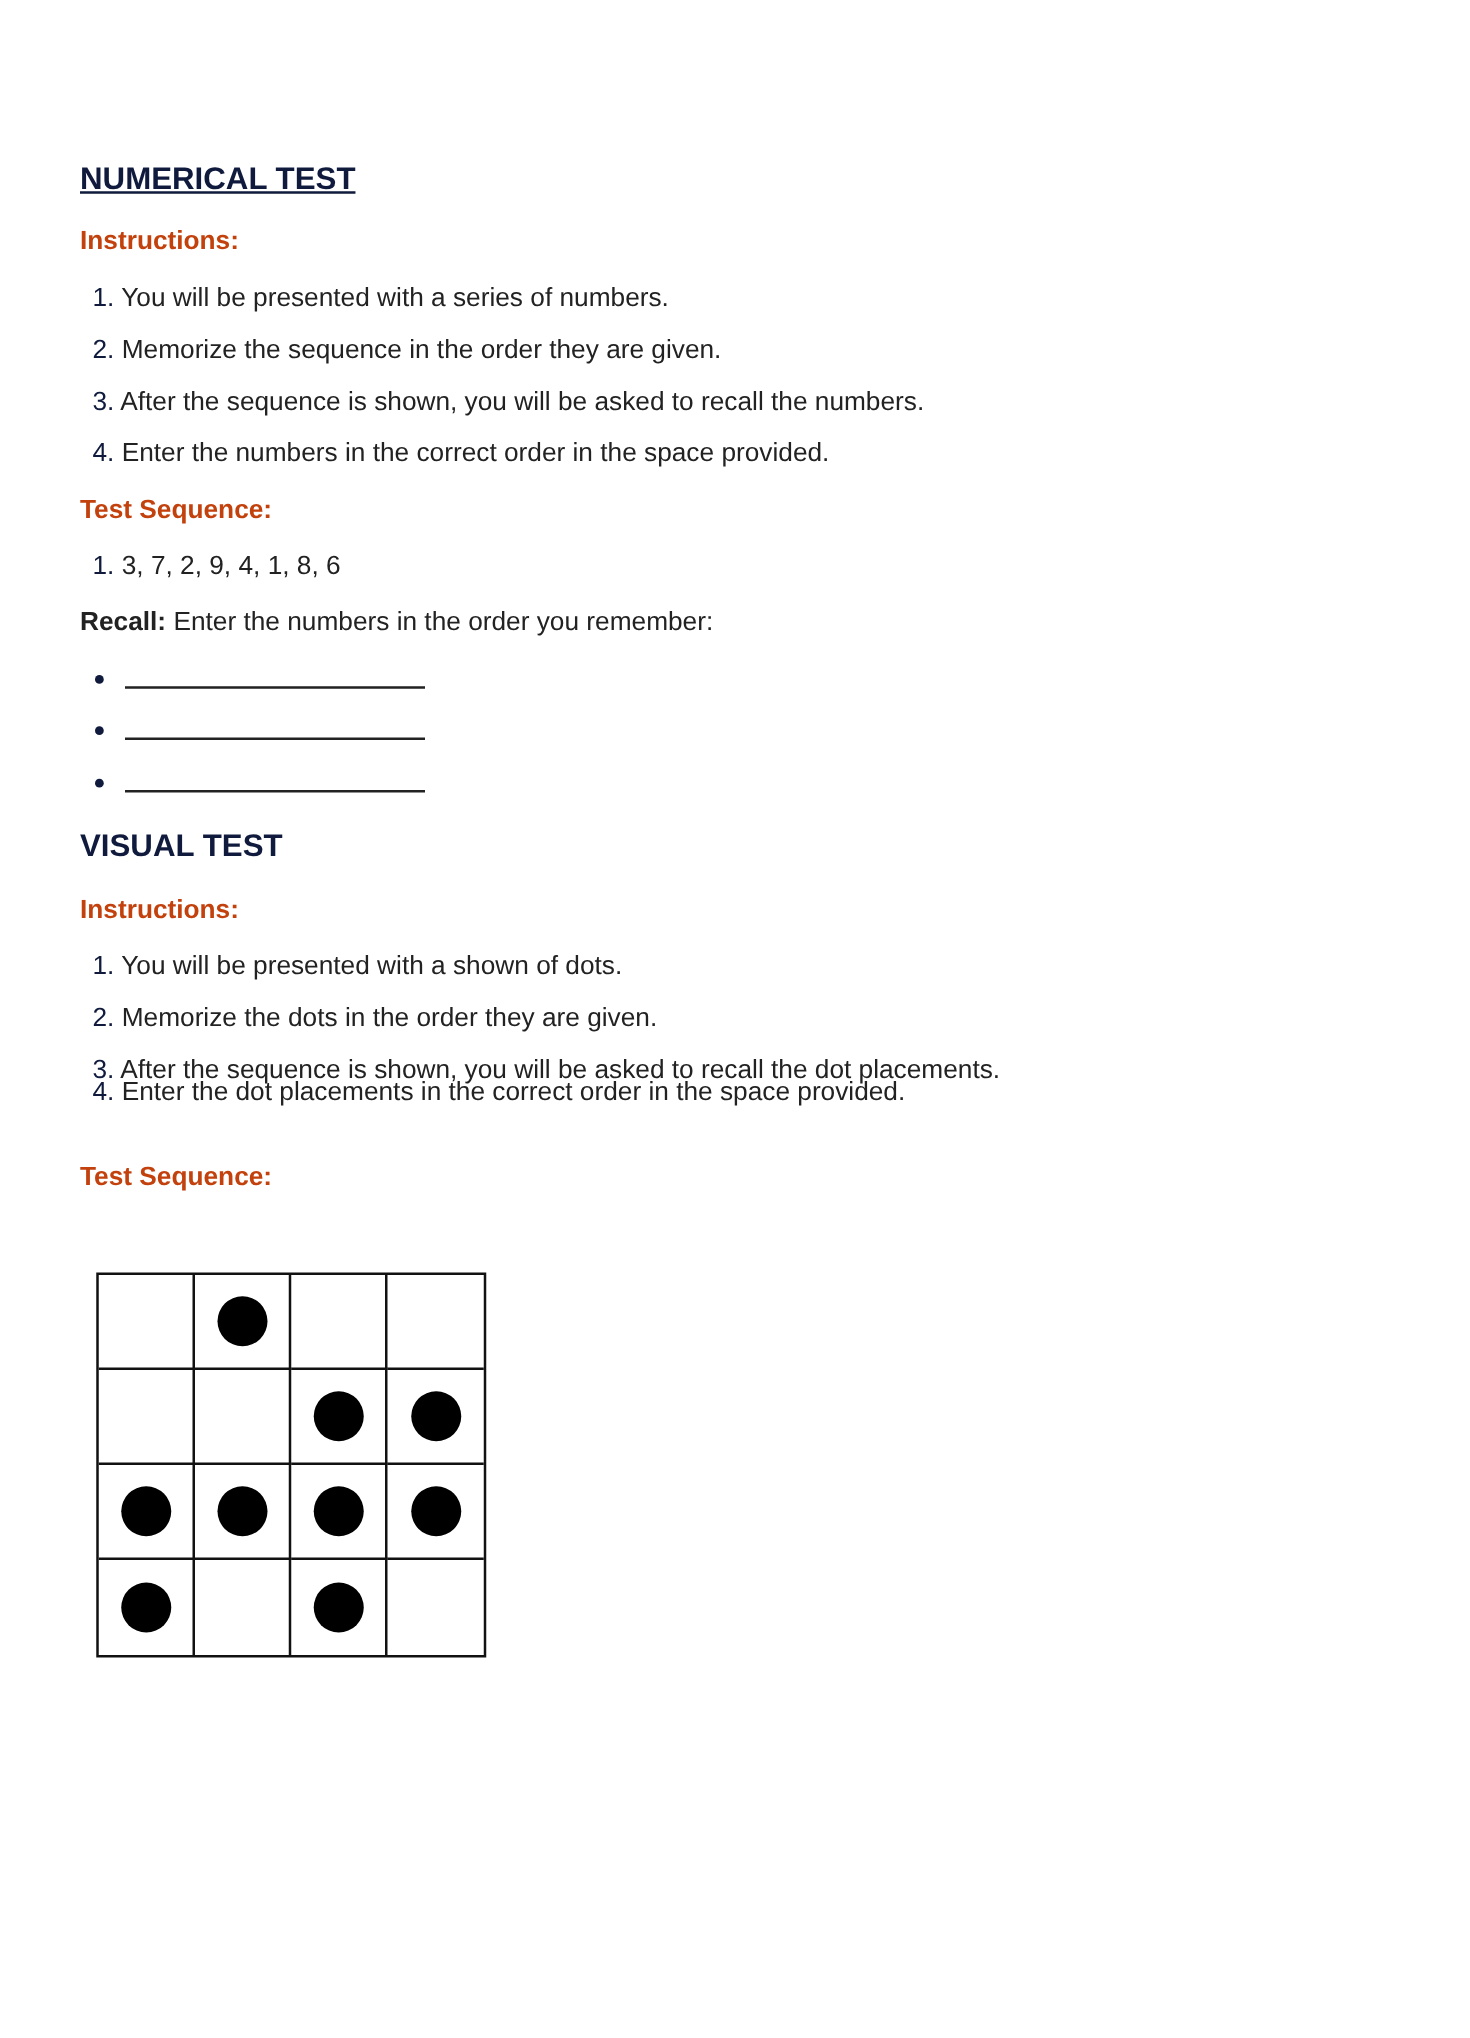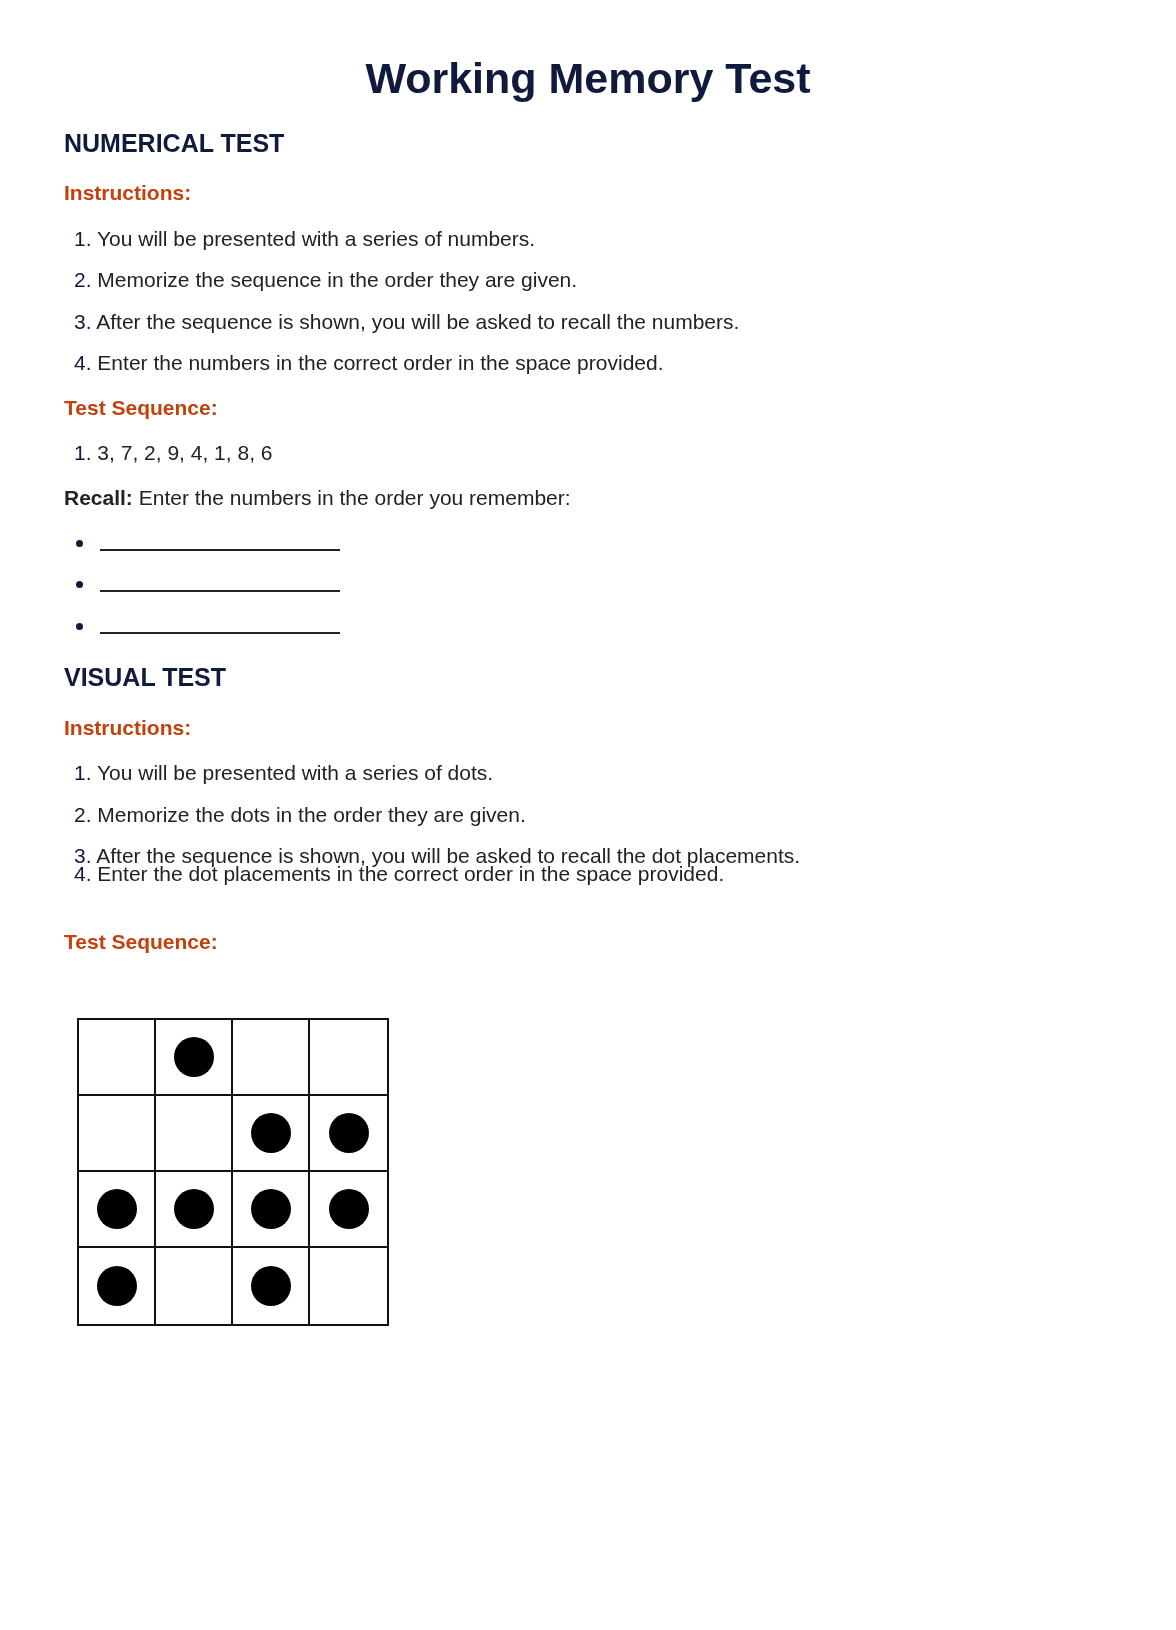--- a/index.html
+++ b/index.html
@@ -130,23 +130,22 @@
       margin-top: -20px;
       border-radius: 50%;
       background: #000000;
     }
   </style>
 </head>
 <body>
 
 <div class="page">
 
-  <h1 class="title">Working Memory Test</h1>
-
-  <h2 class="section-heading" style="top:128px;">NUMERICAL TEST</h2>
+
+  <h2 class="section-heading" style="top:128px;text-decoration:underline;">NUMERICAL TEST</h2>
 
   <h3 class="sub-heading" style="top:180px;">Instructions:</h3>
 
   <div class="ol-item" style="top:226px;text-align:right;">
     <span class="num">1.</span>
     <span>You will be presented with a series of numbers.</span>
   </div>
   <div class="ol-item" style="top:267px;">
     <span class="num">2.</span>
     <span>Memorize the sequence in the order they are given.</span>
@@ -184,21 +183,21 @@
     <span class="bullet"></span>
     <span class="line"></span>
   </div>
 
   <h2 class="section-heading" style="top:662px;">VISUAL TEST</h2>
 
   <h3 class="sub-heading" style="top:715px;">Instructions:</h3>
 
   <div class="ol-item" style="top:760px;">
     <span class="num">1.</span>
-    <span>You will be presented with a series of dots.</span>
+    <span>You will be presented with a shown of dots.</span>
   </div>
   <div class="ol-item" style="top:802px;">
     <span class="num">2.</span>
     <span>Memorize the dots in the order they are given.</span>
   </div>
   <div class="ol-item" style="top:843px;">
     <span class="num">3.</span>
     <span>After the sequence is shown, you will be asked to recall the dot placements.</span>
   </div>
   <div class="ol-item" style="top:861px;">

